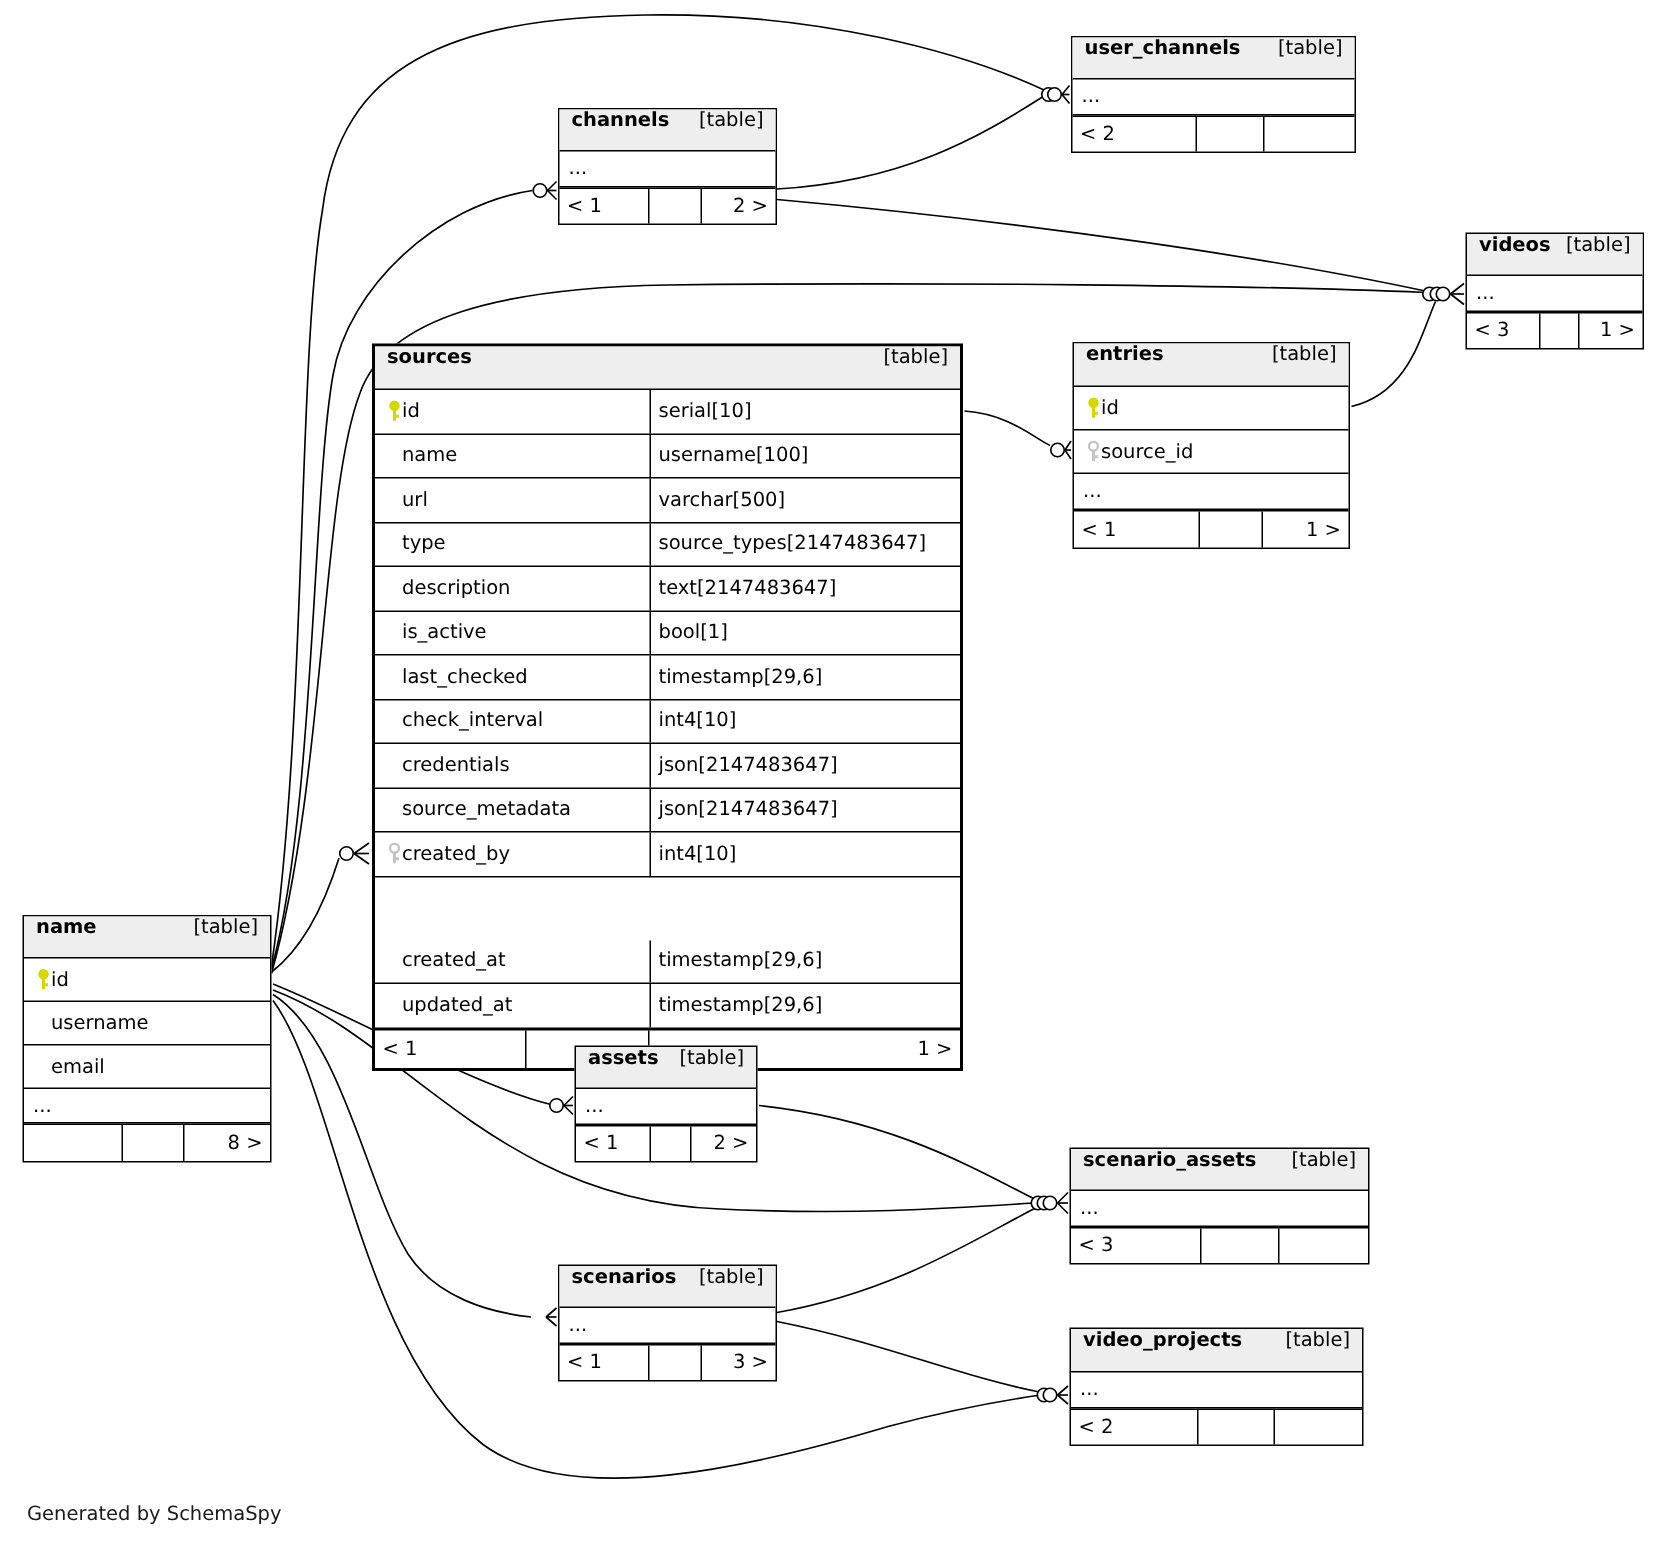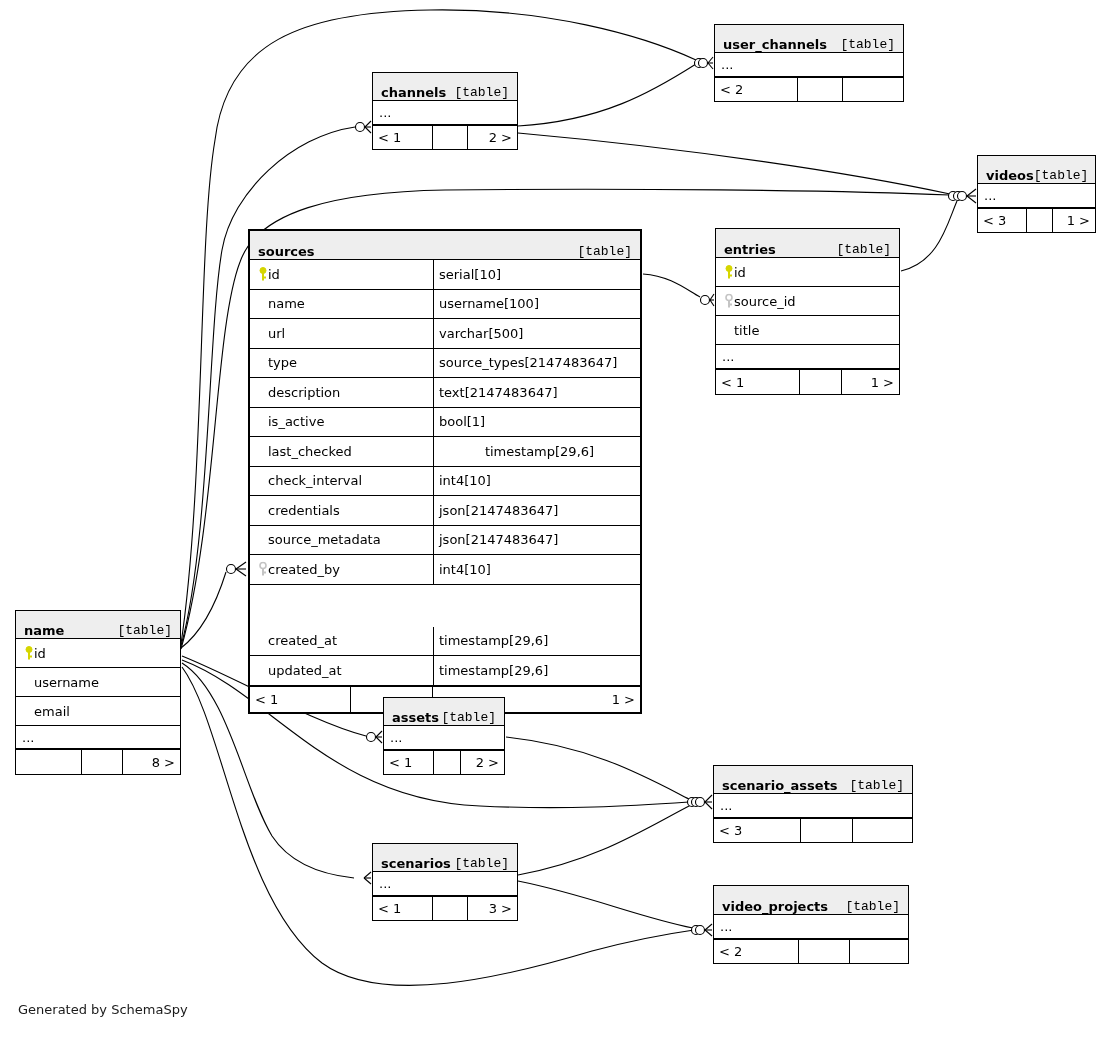--- a/index.html
+++ b/index.html
@@ -9,23 +9,23 @@
   html,body{margin:0;padding:0;background:var(--canvas-bg);}
   .canvas{position:relative;width:1115px;height:1038px;background:var(--canvas-bg);
     font-family:"DejaVu Sans","Liberation Sans",sans-serif;font-size:13px;color:#000;overflow:hidden;}
   svg.edges{position:absolute;left:0;top:0;z-index:1;}
   svg.edges path,svg.edges line{fill:none;stroke:var(--edge);stroke-width:1.1px;}
   svg.edges circle{fill:#ffffff;stroke:var(--edge);stroke-width:1.1px;}
   .tbl{position:absolute;z-index:2;background:#fff;border:1px solid var(--table-border);
     box-sizing:border-box;display:flex;flex-direction:column;}
   .tbl.focus{border-width:2px;}
   .hdr{background:var(--header-bg);border-bottom:1px solid var(--table-border);
-    display:flex;justify-content:space-between;align-items:flex-end;padding:0 8px;box-sizing:border-box;}
+    display:flex;justify-content:space-between;align-items:flex-start;padding:0 8px;box-sizing:border-box;}
   .tname{font-weight:bold;}
-  .ttag{font-weight:normal;font-family:Liberation Mono, monospace;}
+  .ttag{font-weight:normal;}
   .row{display:flex;align-items:center;border-bottom:1px solid var(--table-border);
     box-sizing:border-box;position:relative;}
   .row:last-of-type{border-bottom:none;}
   .keyspot{position:absolute;left:8px;top:50%;transform:translateY(-50%);width:10px;height:15px;}
   .lbl{padding-left:18px;white-space:nowrap;}
   .ellip .lbl{padding-left:6px;}
   .twocol .namecell{flex:0 0 184px;border-right:1px solid var(--table-border);
     align-self:stretch;display:flex;align-items:center;position:relative;box-sizing:border-box;}
   .twocol .typecell{flex:1;padding-left:5px;white-space:nowrap;}
   .foot{display:flex;border-top:1px solid var(--table-border);box-sizing:border-box;}
@@ -184,23 +184,20 @@
     <div class="row" style="height:29px;">
       <span class="keyspot">
         <svg width="10" height="15">
             <circle cx="5" cy="4" r="3" fill="none" stroke="var(--fk-key)" stroke-width="1.6"></circle>
             <line x1="5" y1="7" x2="5" y2="14" stroke="var(--fk-key)" stroke-width="2"></line>
             <line x1="5" y1="11" x2="8" y2="11" stroke="var(--fk-key)" stroke-width="2"></line>
           </svg>
       </span>
       <span class="lbl">source_id</span>
     </div>
-    <div class="row" style="height:29px;">
-      <span class="lbl">title</span>
-    </div>
     <div class="row ellip" style="height:24px;">
       <span class="lbl">...</span>
     </div>
     <div class="foot" style="height:25px;">
       <span class="fc" style="width:46%;">&lt; 1</span>
       <span class="fc" style="width:23%;"></span>
       <span class="fc right" style="width:31%;">1 &gt;</span>
     </div>
   </div>
 
@@ -246,21 +243,21 @@
           <span class="lbl">description</span>
         </span>
       <span class="typecell">text[2147483647]</span>
     </div>
     <div class="row twocol" style="height:29.5px;">
       <span class="namecell">
           <span class="lbl">is_active</span>
         </span>
       <span class="typecell">bool[1]</span>
     </div>
-    <div class="row twocol" style="height:29.5px;text-align:center;">
+    <div class="row twocol" style="height:29.5px;">
       <span class="namecell">
           <span class="lbl">last_checked</span>
         </span>
       <span class="typecell">timestamp[29,6]</span>
     </div>
     <div class="row twocol" style="height:29.5px;">
       <span class="namecell">
           <span class="lbl">check_interval</span>
         </span>
       <span class="typecell">int4[10]</span>

